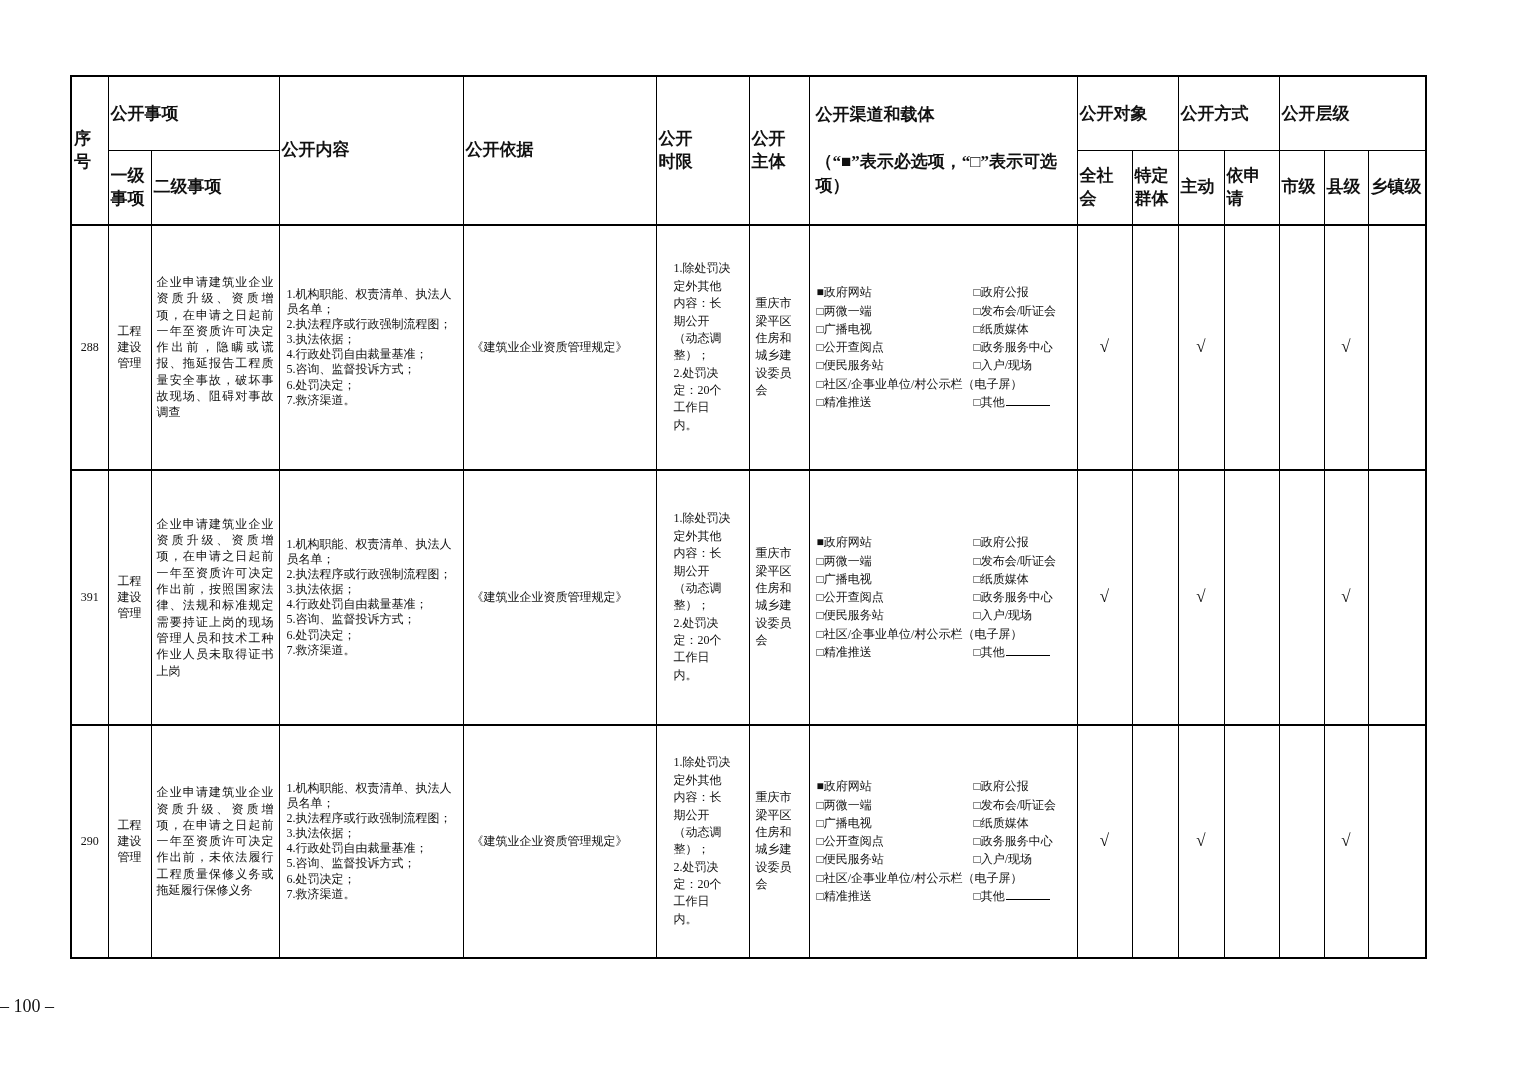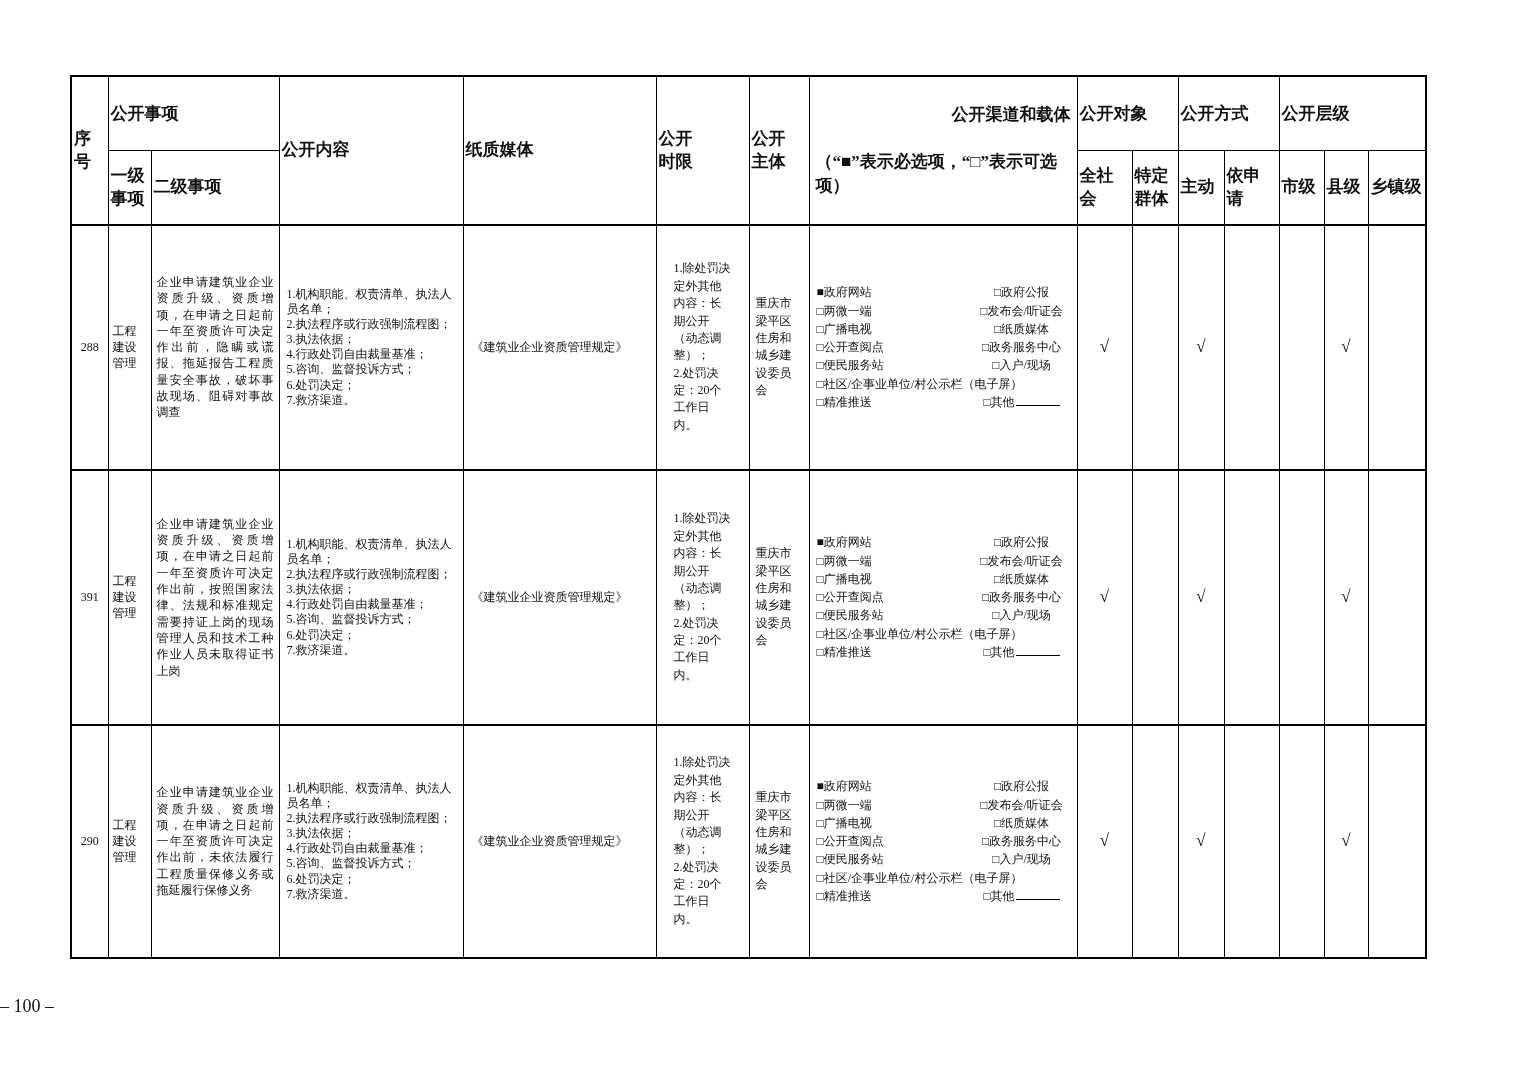--- a/index.html
+++ b/index.html
@@ -43,33 +43,33 @@
     vertical-align: middle;
     padding: 3px 5px;
     line-height: 1.34;
   }
   tr.h1 { height: 55px; }
   tr.h2 { height: 55px; }
   tr.r288 { height: 245px; }
   tr.r289 { height: 255px; }
   tr.r290 { height: 233px; }
   td.c-serial  { text-align: center; padding: 4px; margin-left: 48px; }
-  td.c-level1  { text-align: left; padding: 6px 4px; }
+  td.c-level1  { text-align: center; padding: 6px 4px; }
   td.c-level2  { text-align: justify; padding: 2px 5px; line-height: 1.36; }
   td.c-content { white-space: pre-line; line-height: 1.26; padding: 2px 3px 2px 7px; }
   td.c-basis   { padding: 0 8px; }
   td.c-time    { white-space: pre-line; padding: 2px 17px; line-height: 1.45; }
   td.c-subject { padding: 2px 6px; line-height: 1.45; margin-left: 14px; }
   td.c-channels{ padding: 4px 7px; line-height: 1.52; }
   td.c-mark    { text-align: center; font-size: 17px; }
   .th-channels { text-align: left; padding: 2px 6px; }
-  .th-channels .ch-title { text-align: right; }
+  .th-channels .ch-title { text-align: left; }
   .ch-line { display: flex; gap: 29px; }
   .ch-left { width: 128px; flex: none; }
-  .ch-right { flex: 1; text-align: center; }
+  .ch-right { flex: 1; }
   .blank-line {
     display: inline-block;
     width: 44px;
     border-bottom: 1.5px solid #000;
     height: 0.95em;
     margin-left: 1px;
   }
   .footer {
     position: absolute;
     left: 0;
@@ -100,21 +100,21 @@
         <col style="width:55px">
       <col style="width:45px">
         <col style="width:44px">
         <col style="width:58px">
     </colgroup>
     <thead>
       <tr class="h1">
         <th rowspan="2">序号</th>
         <th colspan="2">公开事项</th>
         <th rowspan="2">公开内容</th>
-        <th rowspan="2">纸质媒体</th>
+        <th rowspan="2">公开依据</th>
         <th rowspan="2">公开
 时限</th>
         <th rowspan="2">公开
 主体</th>
         <th rowspan="2" class="th-channels">
           <div class="ch-title">公开渠道和载体</div>
           <div>（“■”表示必选项，“□”表示可选项）</div>
         </th>
         <th colspan="2">公开对象</th>
         <th colspan="2">公开方式</th>

